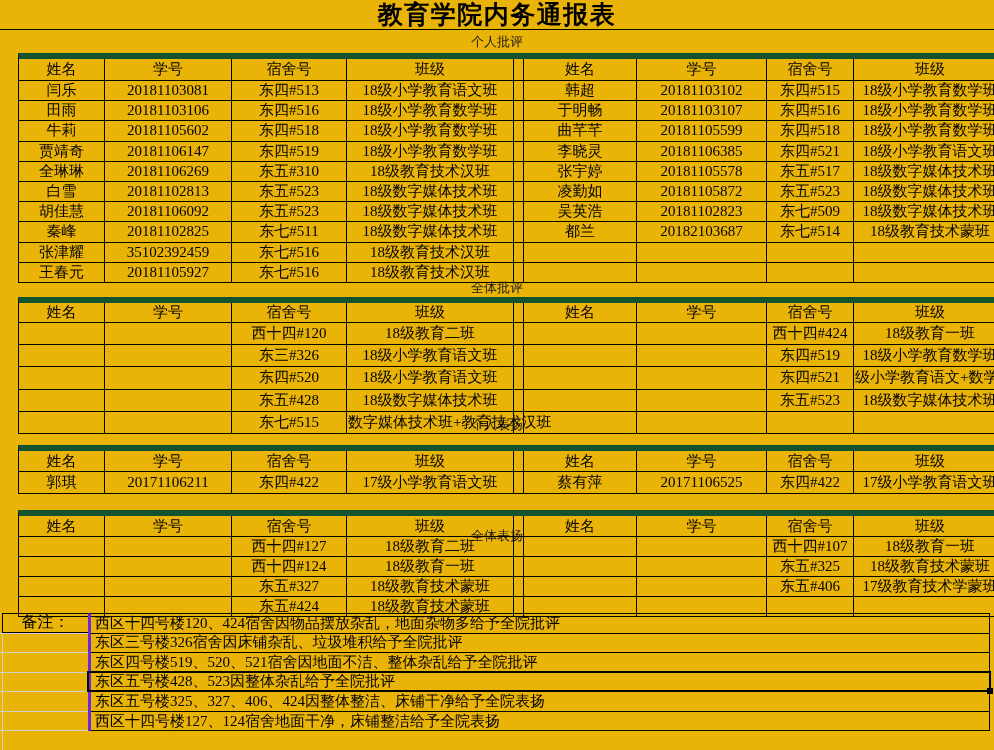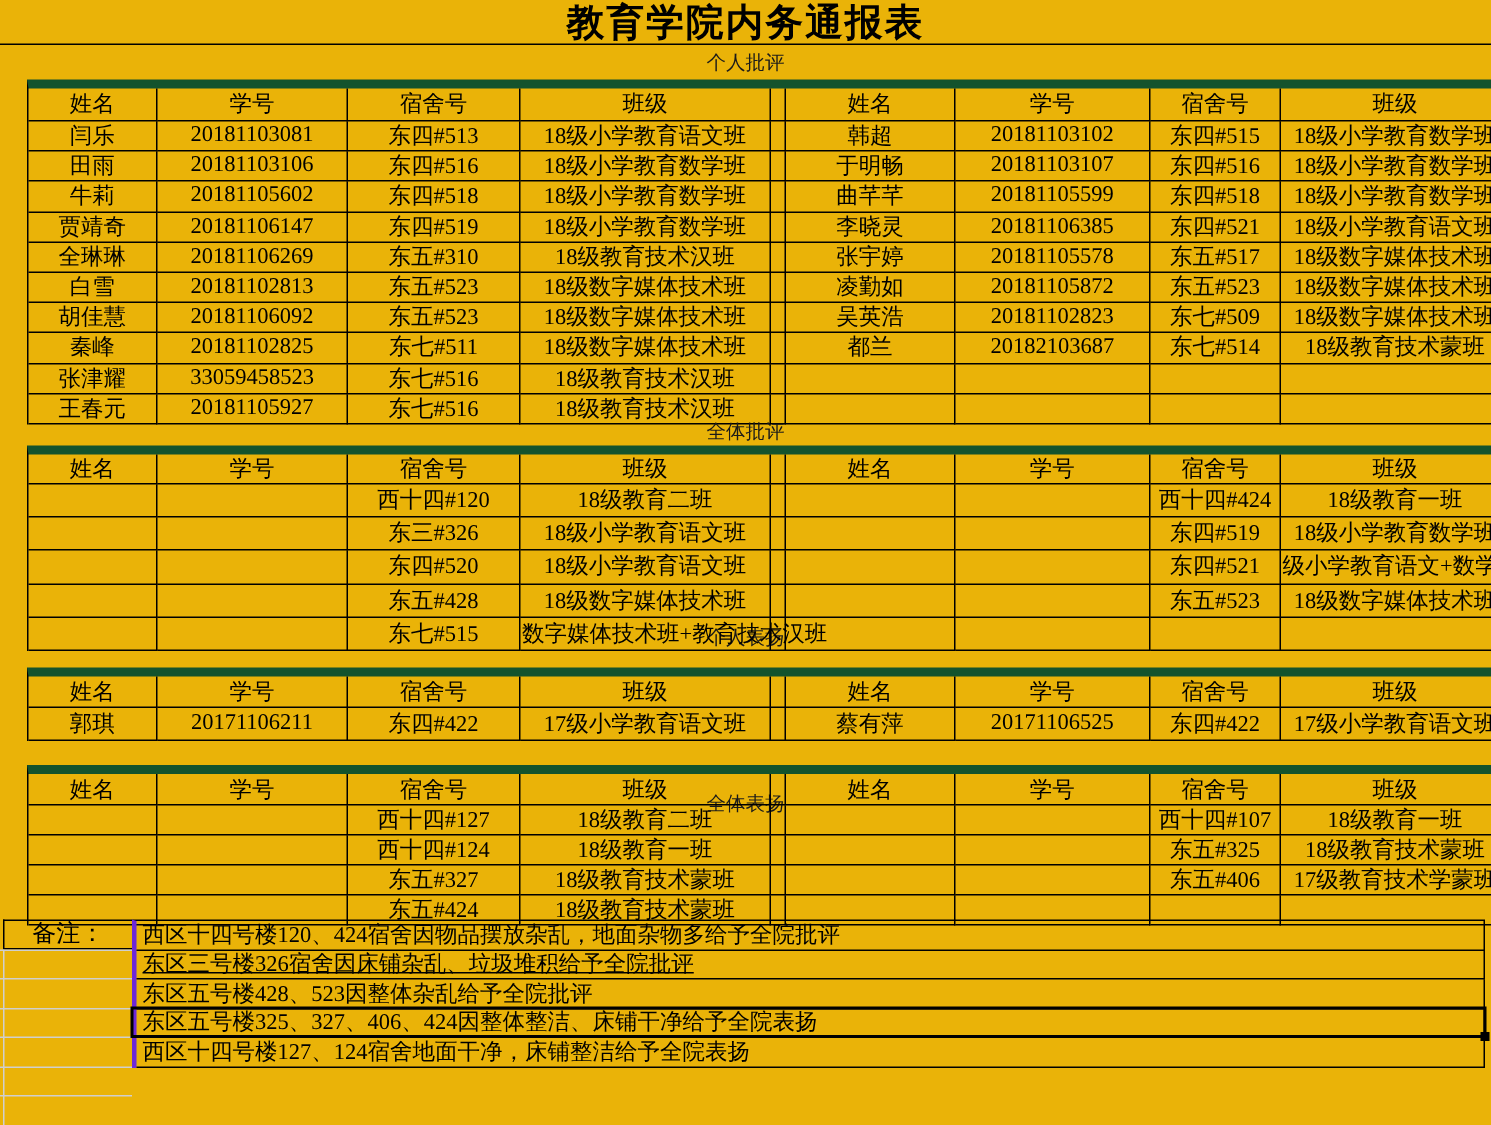--- a/index.html
+++ b/index.html
@@ -106,21 +106,21 @@
       <div class="c">秦峰</div>
       <div class="c">20181102825</div>
       <div class="c">东七#511</div>
       <div class="c">18级数字媒体技术班</div>
       <div class="c"></div>
       <div class="c">都兰</div>
       <div class="c">20182103687</div>
       <div class="c">东七#514</div>
       <div class="c">18级教育技术蒙班</div>
       <div class="c">张津耀</div>
-      <div class="c">33059458523</div>
+      <div class="c">35102392459</div>
       <div class="c">东七#516</div>
       <div class="c">18级教育技术汉班</div>
       <div class="c"></div>
       <div class="c"></div>
       <div class="c"></div>
       <div class="c"></div>
       <div class="c"></div>
       <div class="c">王春元</div>
       <div class="c">20181105927</div>
       <div class="c">东七#516</div>
@@ -253,21 +253,22 @@
       <div class="c">18级教育技术蒙班</div>
       <div class="c"></div>
       <div class="c"></div>
       <div class="c"></div>
       <div class="c"></div>
       <div class="c"></div>
     </div>
     <div class="abs rlabel" style="left:2px;top:613px;width:86px;height:19.571px;">备注：</div>
     <div class="abs rbox" style="left:88px;top:613px;width:902px;">
       <div class="rline" style="height:19.571px;">西区十四号楼120、424宿舍因物品摆放杂乱，地面杂物多给予全院批评</div>
-      <div class="rline" style="height:19.571px;text-decoration:underline;">东区三号楼326宿舍因床铺杂乱、垃圾堆积给予全院批评</div>
+      <div class="rline" style="height:19.571px;">东区三号楼326宿舍因床铺杂乱、垃圾堆积给予全院批评</div>
+      <div class="rline" style="height:19.571px;">东区四号楼519、520、521宿舍因地面不洁、整体杂乱给予全院批评</div>
       <div class="rline" style="height:19.571px;">东区五号楼428、523因整体杂乱给予全院批评</div>
       <div class="rline" style="height:19.571px;">东区五号楼325、327、406、424因整体整洁、床铺干净给予全院表扬</div>
       <div class="rline" style="height:19.571px;">西区十四号楼127、124宿舍地面干净，床铺整洁给予全院表扬</div>
     </div>
     <div class="abs gline" style="left:0;top:632.6px;width:88px;height:1px;"></div>
     <div class="abs gline" style="left:0;top:652.1px;width:88px;height:1px;"></div>
     <div class="abs gline" style="left:0;top:671.7px;width:88px;height:1px;"></div>
     <div class="abs gline" style="left:0;top:691.3px;width:88px;height:1px;"></div>
     <div class="abs gline" style="left:0;top:710.9px;width:88px;height:1px;"></div>
     <div class="abs gline" style="left:0;top:730.4px;width:88px;height:1px;"></div>

